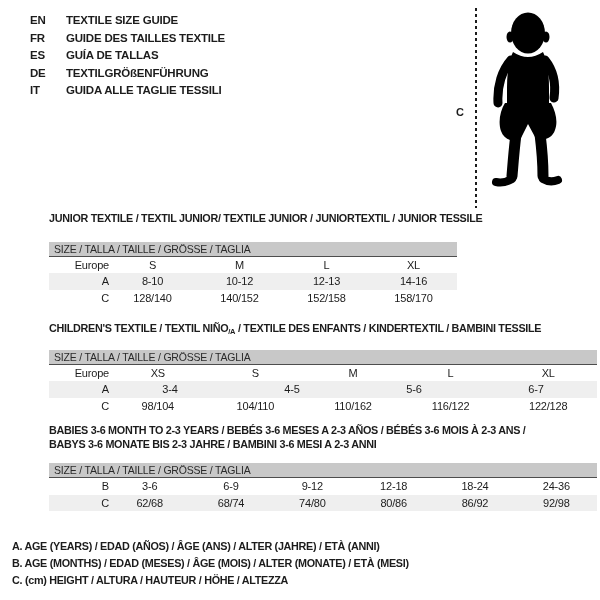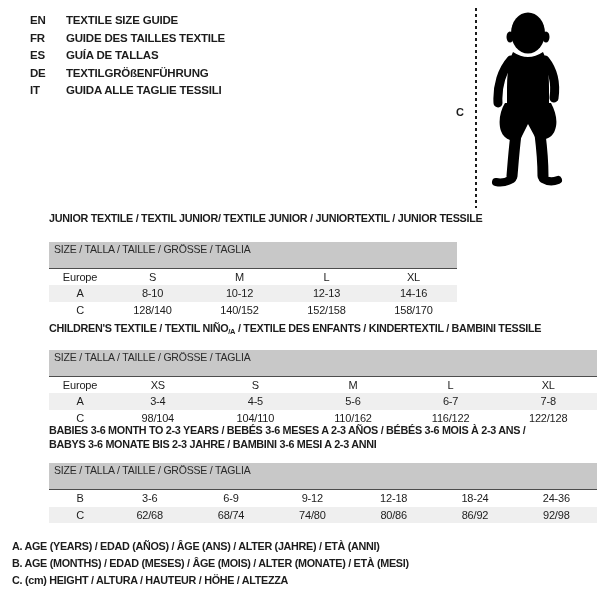--- a/index.html
+++ b/index.html
@@ -21,29 +21,29 @@
   .baby .stroke{stroke:var(--sil,#000);fill:none;stroke-linecap:round;}
 
   
   .table-section{position:absolute;left:17px;margin-left:32px;}
   #table-0{top:212px;width:408px;}
   #table-1{top:322px;width:548px;}
   #table-2{top:424px;width:548px;}
   .tbl-title{font-weight:bold;font-size:10.8px;line-height:13.5px;letter-spacing:-0.3px;
              white-space:pre;width:575px;}
   .tbl-title .sub{font-size:7.5px;vertical-align:-2px;}
-  .size-bar{background:var(--bar,#c8c8c8);height:27px;line-height:15px;font-size:10.5px;
+  .size-bar{background:var(--bar,#c8c8c8);height:15px;line-height:15px;font-size:10.5px;
             letter-spacing:-0.2px;padding-left:5px;color:#2a2a2a;
             border-bottom:1px solid #4d4d4d;box-sizing:border-box;}
   #table-0 .size-bar{margin-top:16px;}
   #table-1 .size-bar{margin-top:11px;}
   #table-2 .size-bar{margin-top:12px;}
   .trow{display:flex;height:16.5px;line-height:16.5px;font-size:11px;letter-spacing:-0.2px;}
   .trow.shaded{background:var(--shaded,#efefef);}
-  .tcell-label{flex:0 0 60px;text-align:center;padding-left:2px;box-sizing:border-box;}
+  .tcell-label{flex:0 0 60px;text-align:right;padding-left:2px;box-sizing:border-box;}
   .tcell{flex:1;text-align:center;}
 
   
   .notes{position:absolute;left:12px;top:538px;}
   .note-line{font-weight:bold;font-size:10.8px;line-height:17px;letter-spacing:-0.3px;white-space:pre;}
 </style>
 </head>
 <body>
 
 <div class="page" style="--ink: #1c1c1c; --bar: #c8c8c8; --shaded: #efefef; --sil: #000000;">
@@ -124,21 +124,20 @@
         <div class="tcell">M</div>
         <div class="tcell">L</div>
         <div class="tcell">XL</div>
       </div>
       <div class="trow shaded">
         <div class="tcell-label">A</div>
         <div class="tcell">3-4</div>
         <div class="tcell">4-5</div>
         <div class="tcell">5-6</div>
         <div class="tcell">6-7</div>
-        <div class="tcell">7-8</div>
       </div>
       <div class="trow">
         <div class="tcell-label">C</div>
         <div class="tcell">98/104</div>
         <div class="tcell">104/110</div>
         <div class="tcell">110/162</div>
         <div class="tcell">116/122</div>
         <div class="tcell">122/128</div>
       </div>
     </section>

